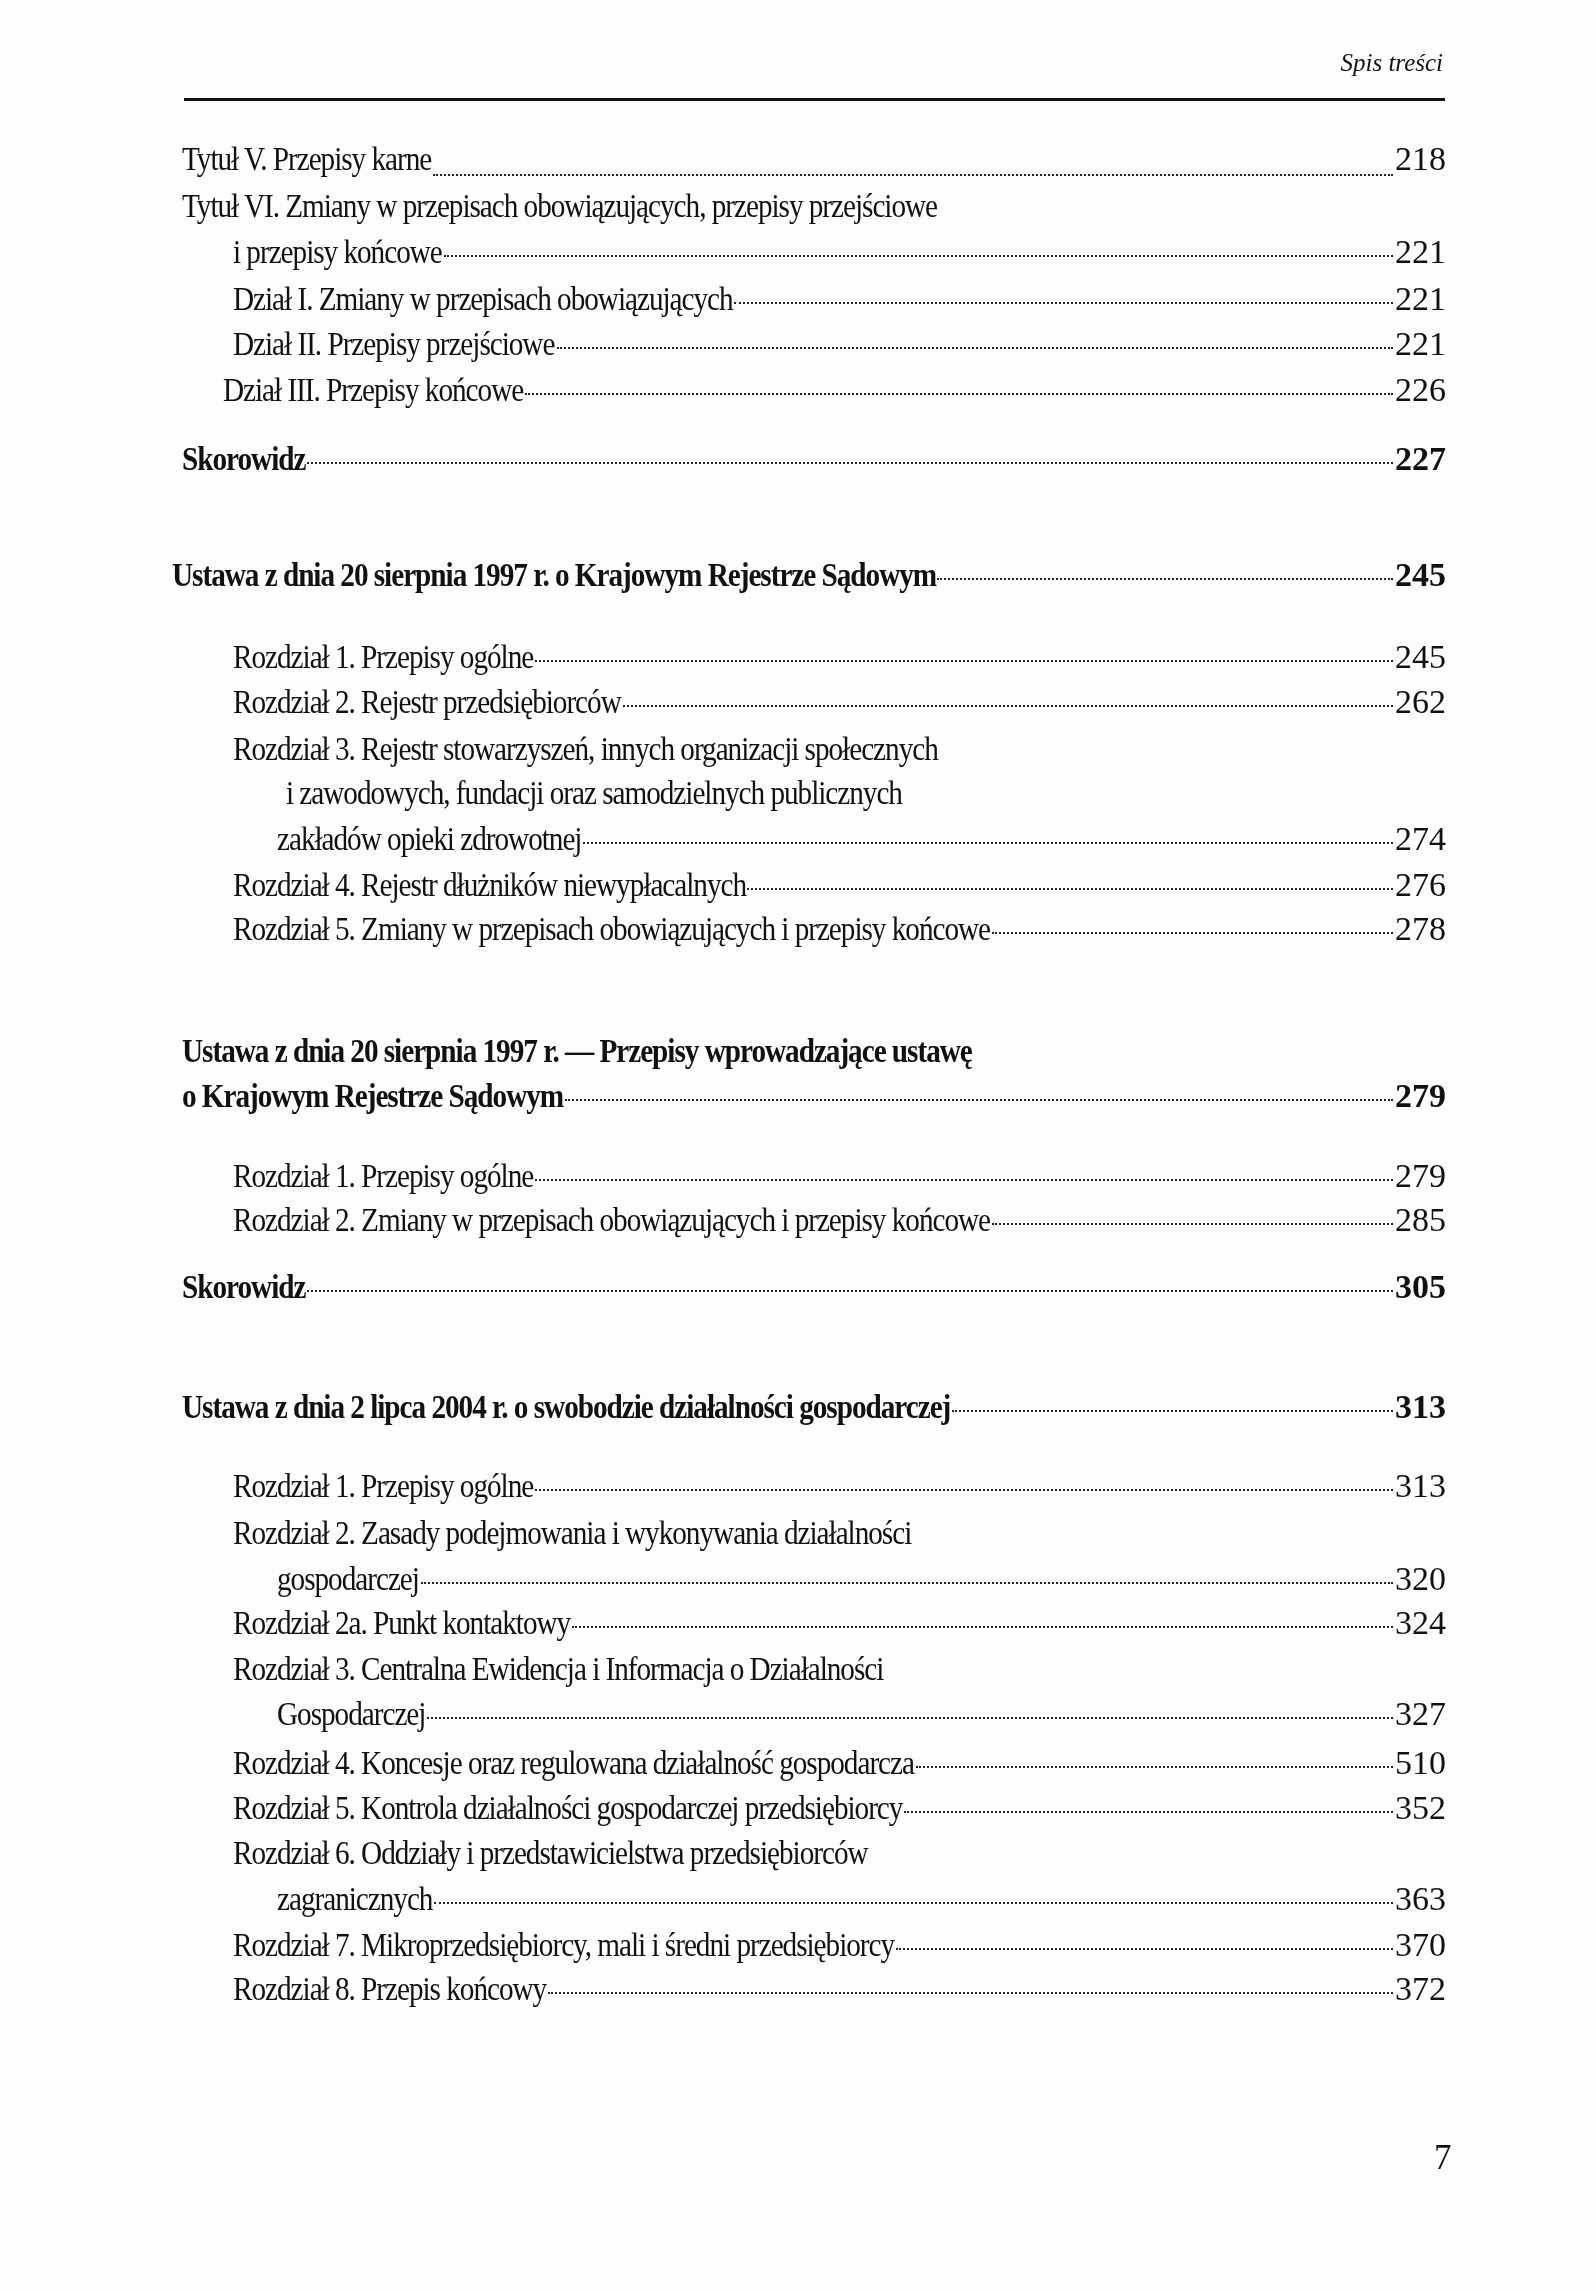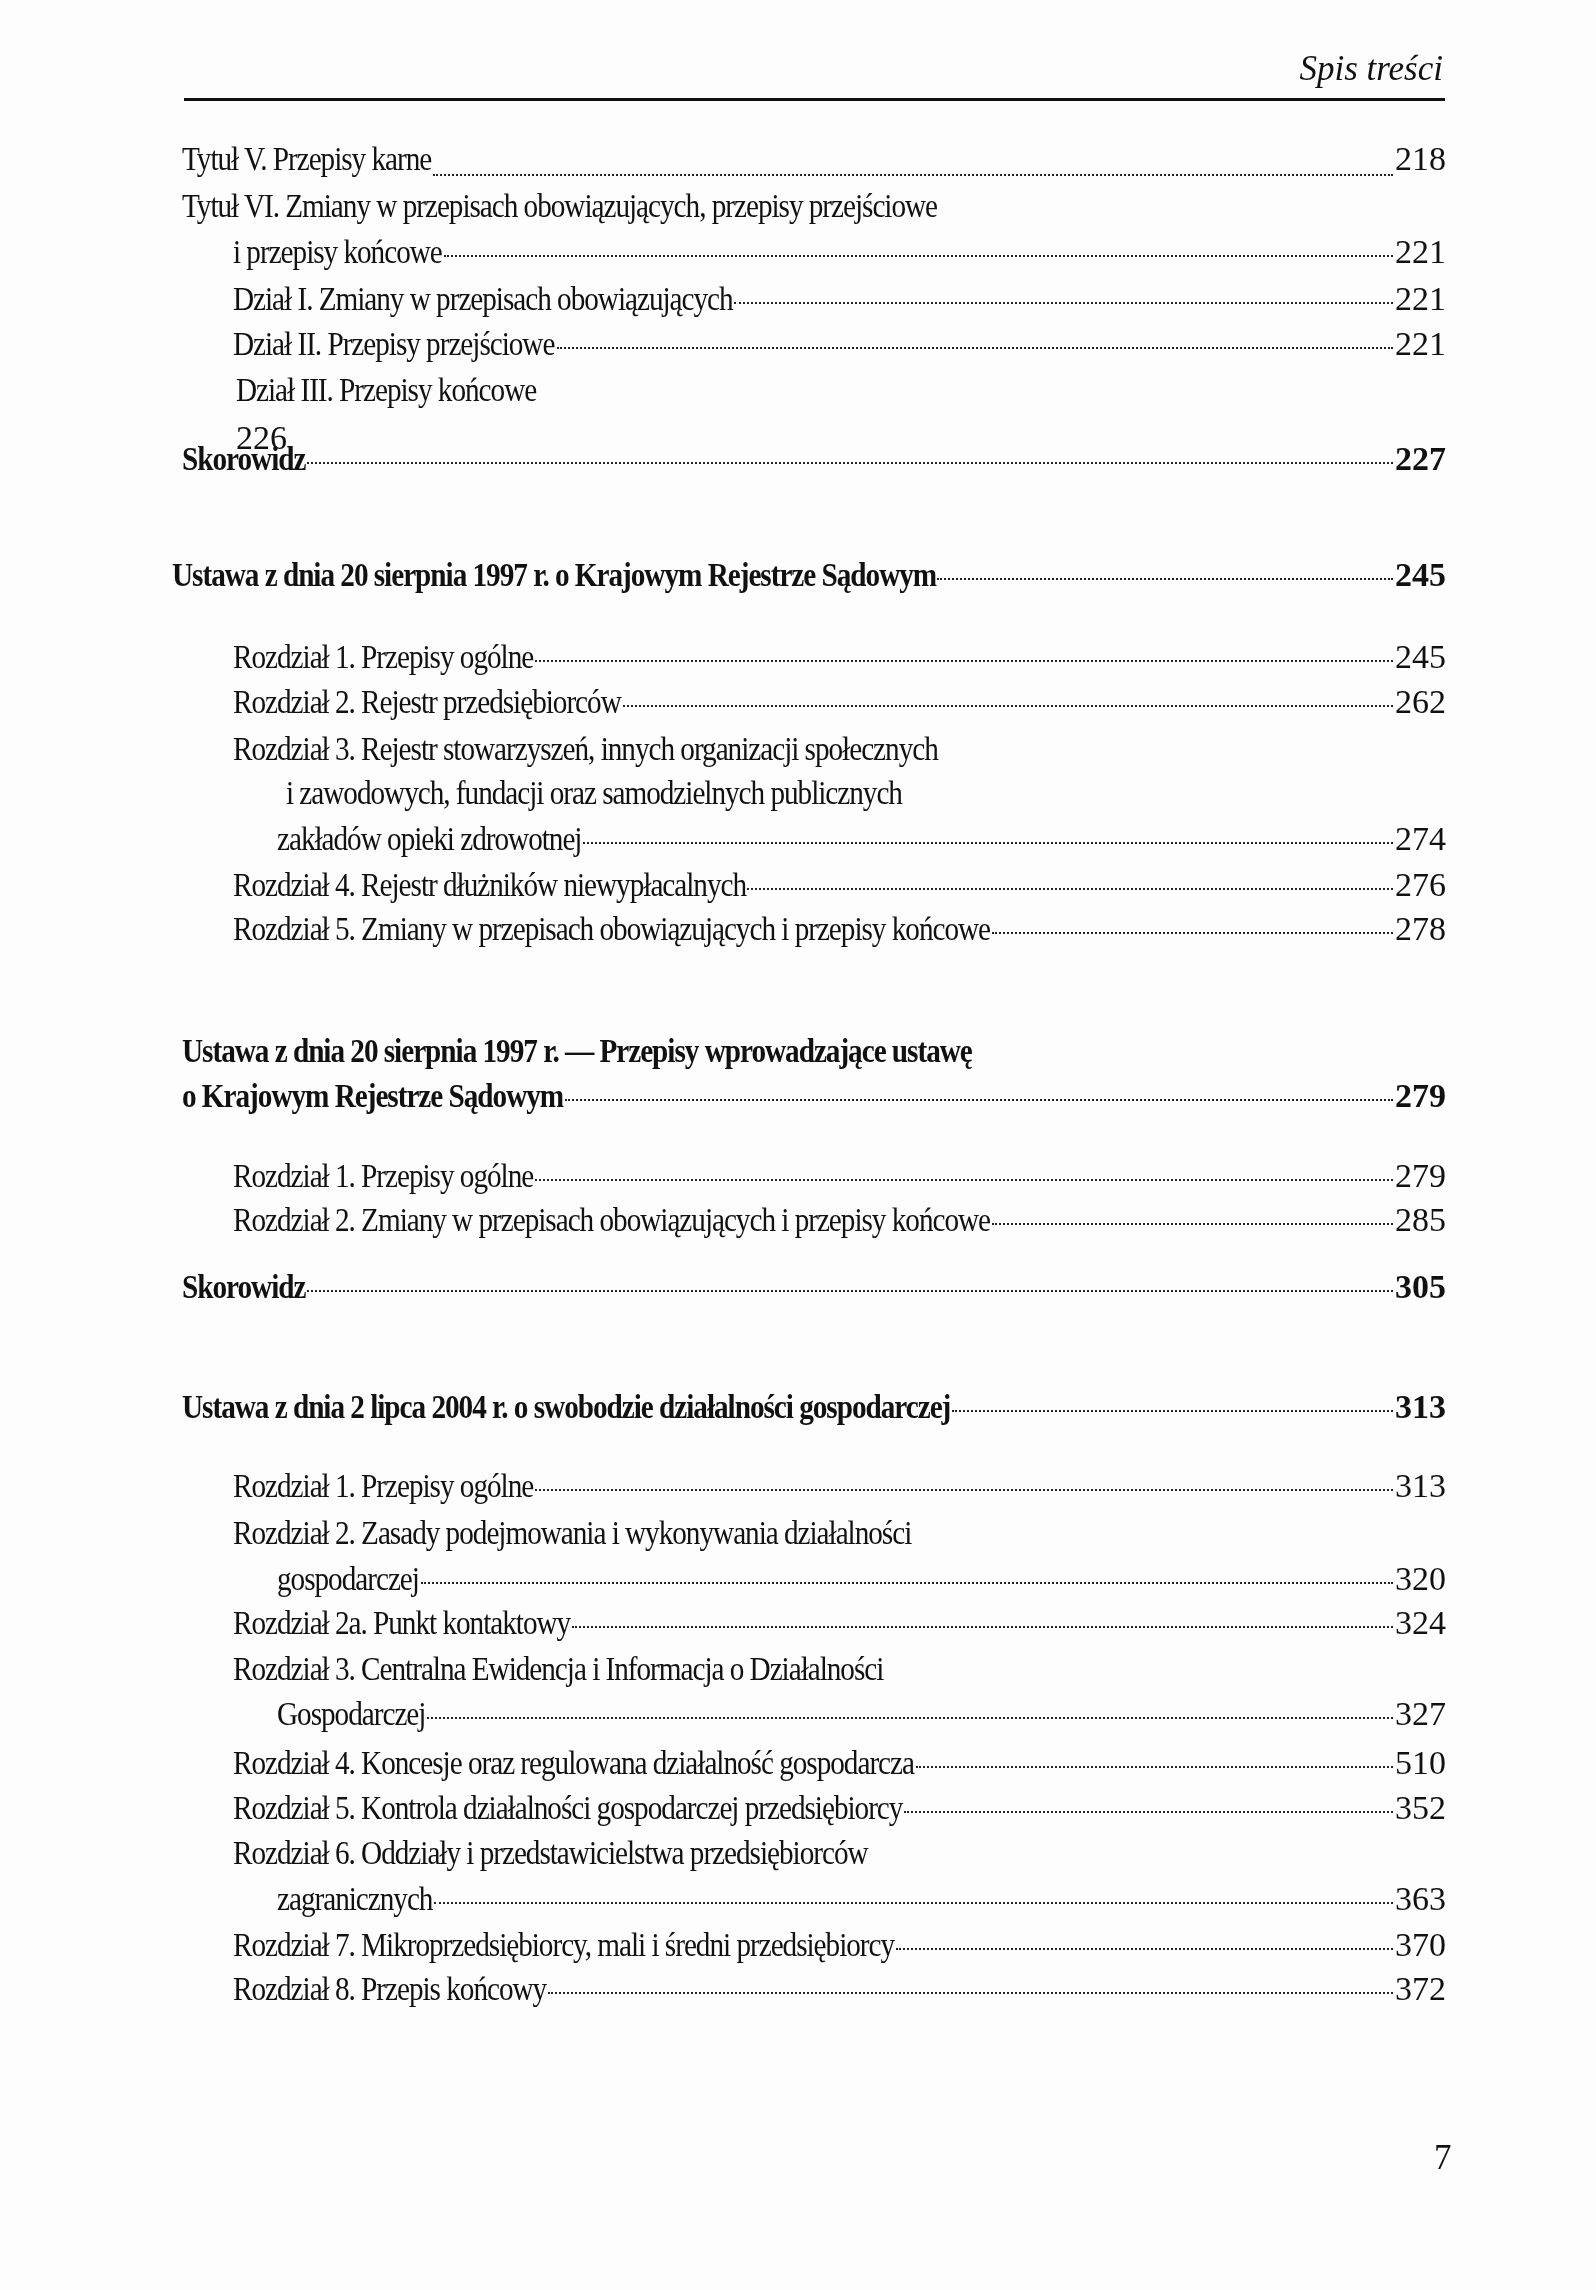--- a/index.html
+++ b/index.html
@@ -1,21 +1,21 @@
 <!DOCTYPE html>
 <html><head>
 <meta charset="utf-8">
 <style>
   html, body { margin: 0; padding: 0; background: #ffffff; }
   body { width: 1596px; height: 2290px; position: relative; overflow: hidden; color: #111; }
   .page { position: absolute; left: 0; top: 0; width: 1596px; height: 2290px; background: #fdfdfd; }
   .header-title {
     position: absolute; right: 153px; top: 49px;
     font-family: "Liberation Serif", "DejaVu Serif", serif; font-style: italic;
-    font-size: 35px; letter-spacing: 0px;
+    font-size: 25px; letter-spacing: 0px;
   }
   .header-rule { position: absolute; left: 184px; width: 1261px; top: 98px; height: 2.9px; background: #111; }
   .row {
     position: absolute; left: 0; width: 1596px; height: 46px;
     font-family: "Liberation Serif", "DejaVu Serif", serif; font-size: 34px; line-height: 46px;
   }
   .row .inner { position: absolute; right: 150px; display: flex; align-items: baseline; }
   .row .label { white-space: nowrap; display: inline-block; transform-origin: left center; }
   .row .dots {
     flex: 1 1 auto; overflow: hidden; white-space: nowrap; margin: 0 1.9px;
@@ -63,21 +63,21 @@
         </div>
       </div>
       <div class="row" style="top: 321px;">
         <div class="inner" style="left: 233px;">
           <span class="label cond" style="transform: scaleX(0.86); margin-right: -52px;">Dział II. Przepisy przejściowe</span>
           <span class="dots"></span>
           <span class="pg">221</span>
         </div>
       </div>
       <div class="row" style="top: 367px;">
-        <div class="inner" style="left: 234px; flex-direction: column;">
+        <div class="inner" style="left: 223px;">
           <span class="label cond" style="transform: scaleX(0.86); margin-right: -49px;">Dział III. Przepisy końcowe</span>
           <span class="dots"></span>
           <span class="pg">226</span>
         </div>
       </div>
       <div class="row bold" style="top: 436px;">
         <div class="inner" style="left: 182px;">
           <span class="label cond" style="transform: scaleX(0.86); margin-right: -20px;">Skorowidz</span>
           <span class="dots"></span>
           <span class="pg">227</span>

